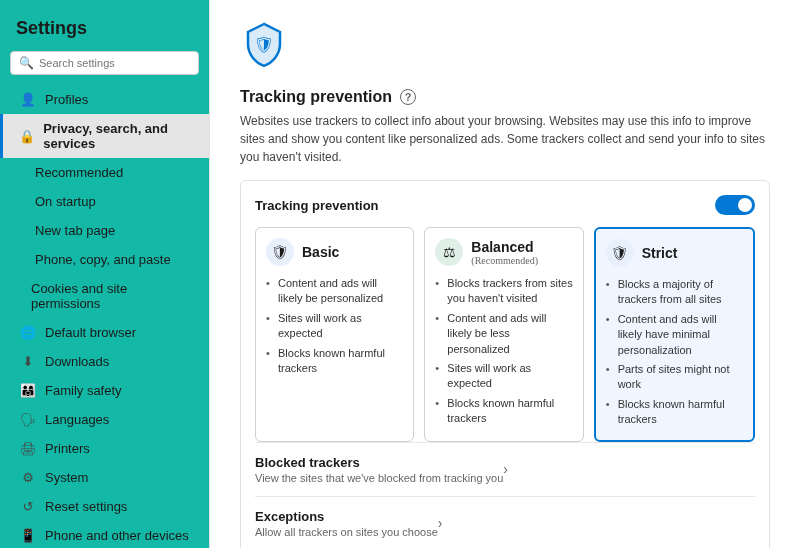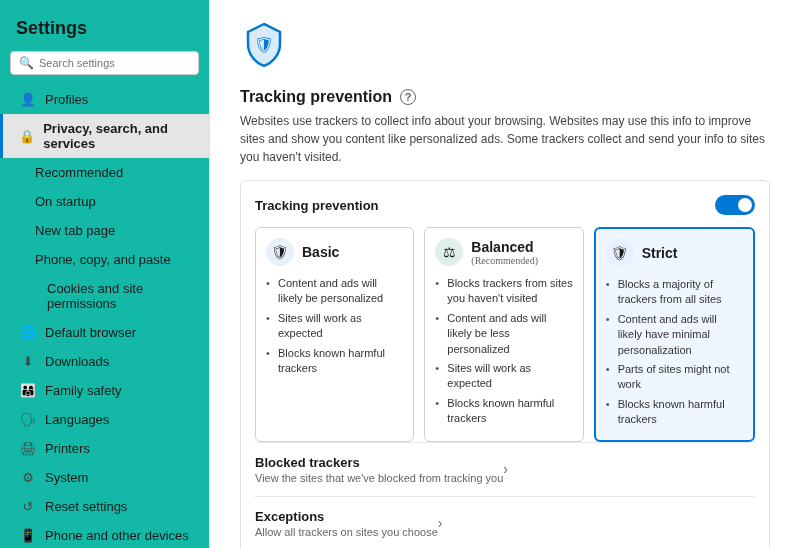--- a/index.html
+++ b/index.html
@@ -282,21 +282,21 @@
   </div>
   <div class="nav-item" style="padding-left:32px;">
     <span>On startup</span>
   </div>
   <div class="nav-item" style="padding-left:32px;">
     <span>New tab page</span>
   </div>
   <div class="nav-item" style="padding-left:32px;">
     <span>Phone, copy, and paste</span>
   </div>
-  <div class="nav-item" style="padding-left:44px;">
+  <div class="nav-item" style="padding-left:28px;">
     <span>Cookies and site permissions</span>
   </div>
   <div class="nav-item">
     <span class="nav-icon">🌐</span>
     <span>Default browser</span>
   </div>
   <div class="nav-item">
     <span class="nav-icon">⬇</span>
     <span>Downloads</span>
   </div>

